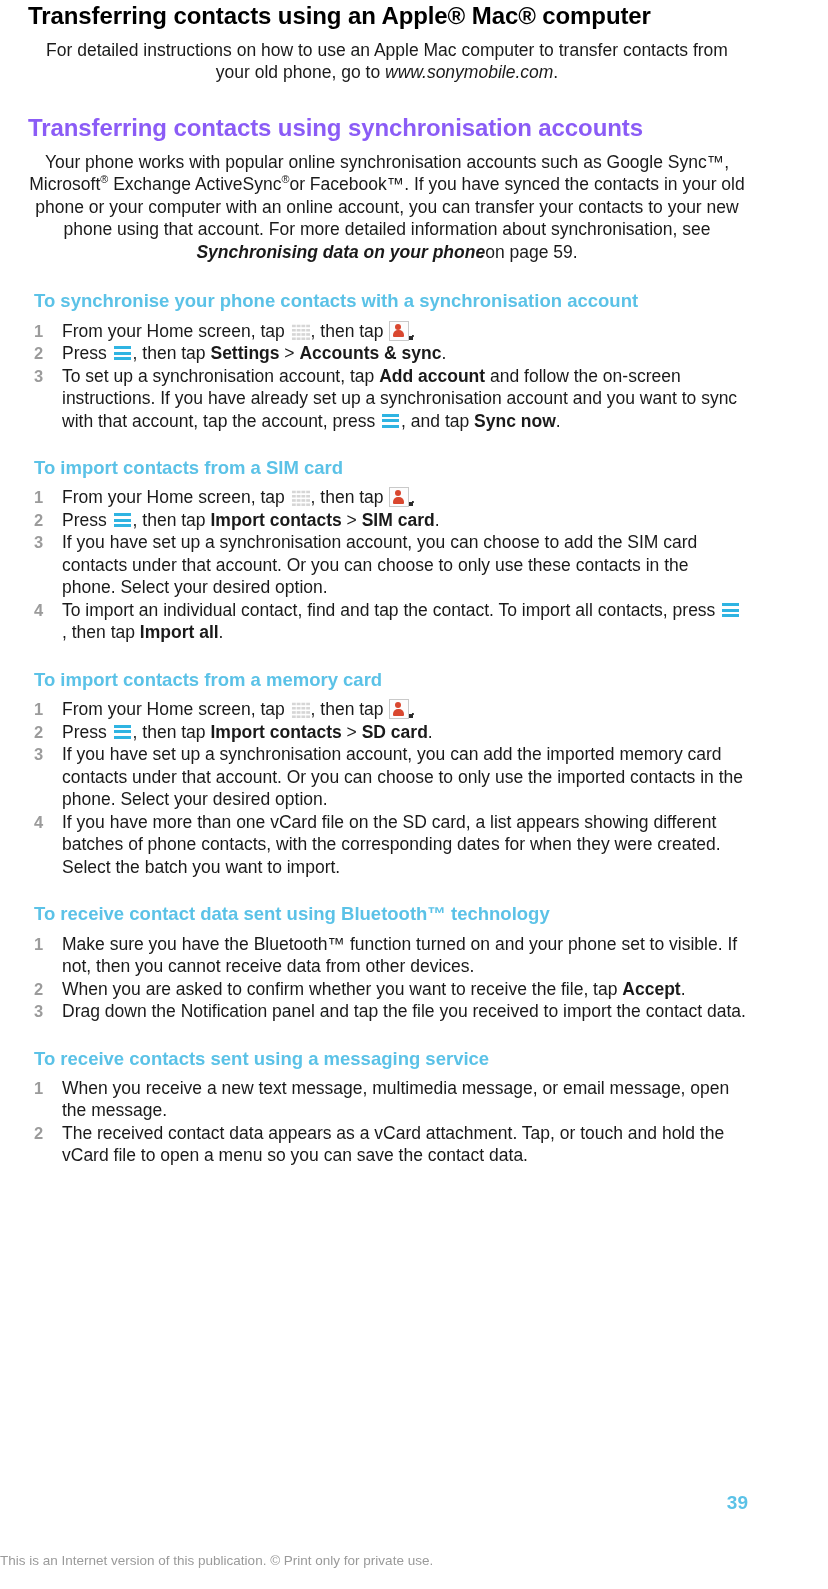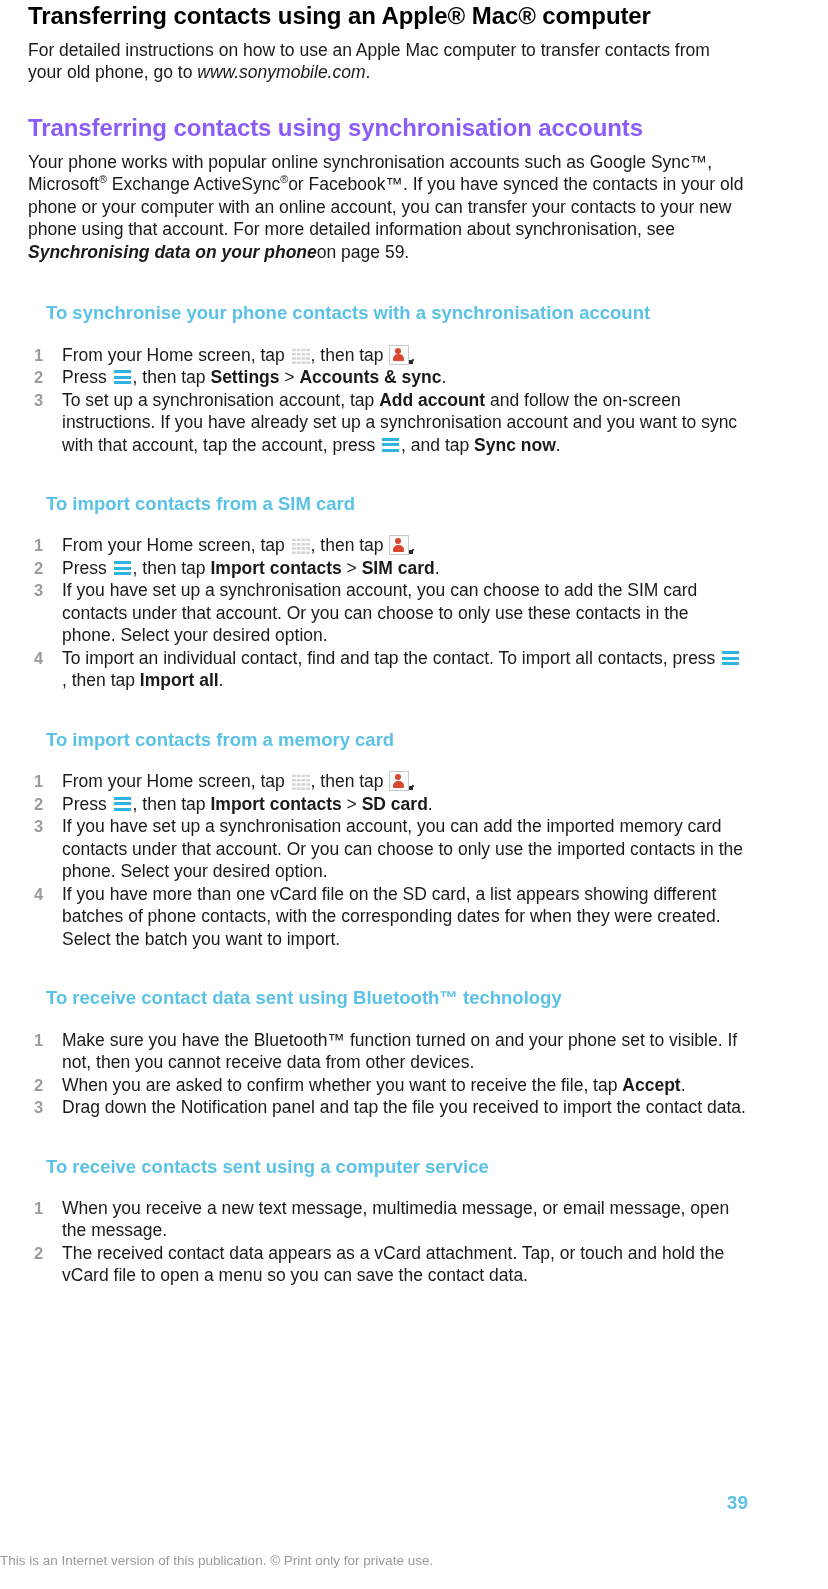--- a/index.html
+++ b/index.html
@@ -45,38 +45,39 @@
   .gap-h2 { height: 31px; }
 
   
   p.body {
     font-size: 17.5px;
     line-height: 22.5px;
     margin: 0;
     padding-top: 9px;
     color: #1a1a1a;
     max-width: 790px;
+    text-align: center;
   }
   p.body.intro { max-width: 800px; }
 
   .it { font-style: italic; }
   .bd { font-weight: bold; }
   sup.reg {
     font-size: 0.62em;
     vertical-align: super;
     line-height: 0;
   }
 
   
   h3.proc-title {
     color: #5bc2e7;
     font-size: 18.5px;
     font-weight: bold;
     line-height: 1.1;
-    margin: 12px;
+    margin: 0;
     padding-left: 6px;
   }
   .proc-block { padding-top: 26px; }
   .proc-block.first { padding-top: 28px; }
 
   
   ol.steps {
     list-style: none;
     margin: 0;
     padding: 8px 0 0 0;
@@ -251,21 +252,21 @@
       </div>
       <div class="proc-block">
         <h3 class="proc-title">To receive contact data sent using Bluetooth™ technology</h3>
         <ol class="steps">
           <li><span class="num">1</span><span>Make sure you have the Bluetooth™ function turned on and your phone set to visible. If not, then you cannot receive data from other devices.</span></li>
           <li><span class="num">2</span><span>When you are asked to confirm whether you want to receive the file, tap </span><span class="bd">Accept</span><span>.</span></li>
           <li><span class="num">3</span><span>Drag down the Notification panel and tap the file you received to import the contact data.</span></li>
         </ol>
       </div>
       <div class="proc-block">
-        <h3 class="proc-title">To receive contacts sent using a computer service</h3>
+        <h3 class="proc-title">To receive contacts sent using a messaging service</h3>
         <ol class="steps">
           <li><span class="num">1</span><span>When you receive a new text message, multimedia message, or email message, open the message.</span></li>
           <li><span class="num">2</span><span>The received contact data appears as a vCard attachment. Tap, or touch and hold the vCard file to open a menu so you can save the contact data.</span></li>
         </ol>
       </div>
     </div>
 
   <div class="page-number">39</div>
   <div class="footer-note">This is an Internet version of this publication. © Print only for private use.</div>
 

